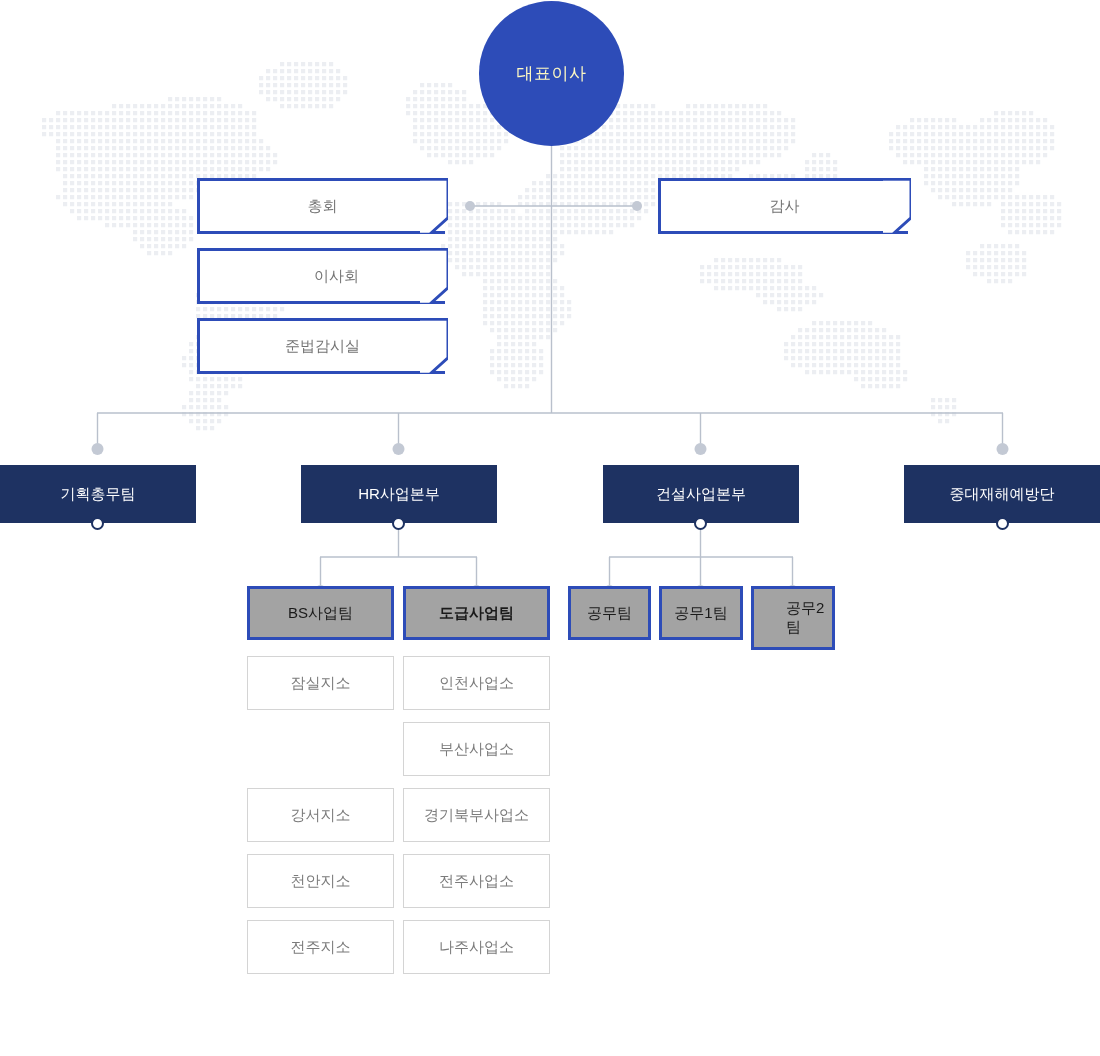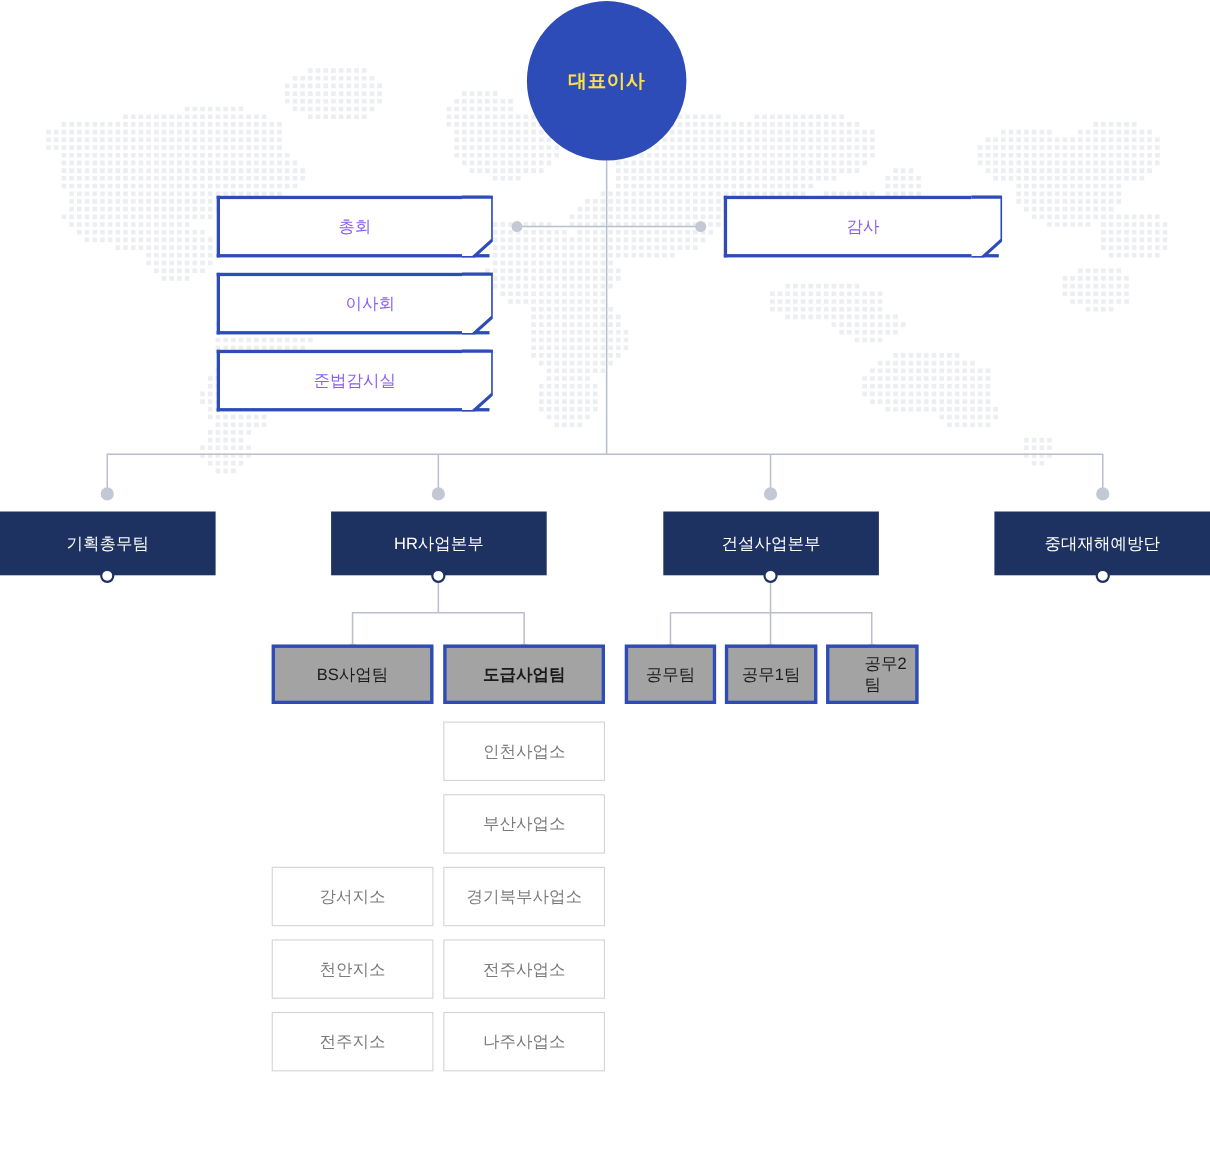--- a/index.html
+++ b/index.html
@@ -44,40 +44,40 @@
     left: 479px; top: 1px;
     width: 145px; height: 145px;
     border-radius: 50%;
     background: #2d4cb8;
     display: flex;
     align-items: center;
     justify-content: center;
     z-index: 4;
   }
   .ceo-circle .lbl {
-    color: #fde047;
+    color: #fef9c3;
     font-size: 17px;
-    font-weight: bold;
+    font-weight: normal;
     letter-spacing: 0.5px;
   }
 
   
   .chamfer-box {
     position: absolute;
     background: #ffffff;
     border: 3px solid #2d4cb8;
     border-right: none;
     z-index: 3;
     display: flex;
     align-items: center;
     justify-content: center;
   }
   .chamfer-box .lbl {
     font-size: 15px;
-    color: #8b5cf6;
+    color: #737373;
     position: relative;
     z-index: 2;
   }
   
   .chamfer-edge {
     position: absolute;
     right: -3px; top: -3px;
     height: calc(100% + 6px);
     width: 28px;
     z-index: 1;
@@ -252,24 +252,27 @@
   <div class="team-box" style="left:403px; top:586px; width:147px; height:54px;font-weight:bold;">
     <span class="lbl">도급사업팀</span>
   </div>
 
   <div class="team-box" style="left:568px; top:586px; width:83px; height:54px;">
     <span class="lbl">공무팀</span>
   </div>
   <div class="team-box" style="left:659px; top:586px; width:84px; height:54px;">
     <span class="lbl">공무1팀</span>
   </div>
-  <div class="team-box" style="left:751px; top:586px; width:84px; height:54px;padding-left:32px;">
+  <div class="team-box" style="left:751px; top:586px; width:84px; height:64px;padding-left:32px;">
     <span class="lbl">공무2팀</span>
   </div>
 
+  <div class="office-box" style="left:247px; top:656px; width:147px; height:54px;">
+    <span class="lbl">잠실지소</span>
+  </div>
   <div class="office-box" style="left:247px; top:788px; width:147px; height:54px;">
     <span class="lbl">강서지소</span>
   </div>
   <div class="office-box" style="left:247px; top:854px; width:147px; height:54px;">
     <span class="lbl">천안지소</span>
   </div>
   <div class="office-box" style="left:247px; top:920px; width:147px; height:54px;">
     <span class="lbl">전주지소</span>
   </div>
 

